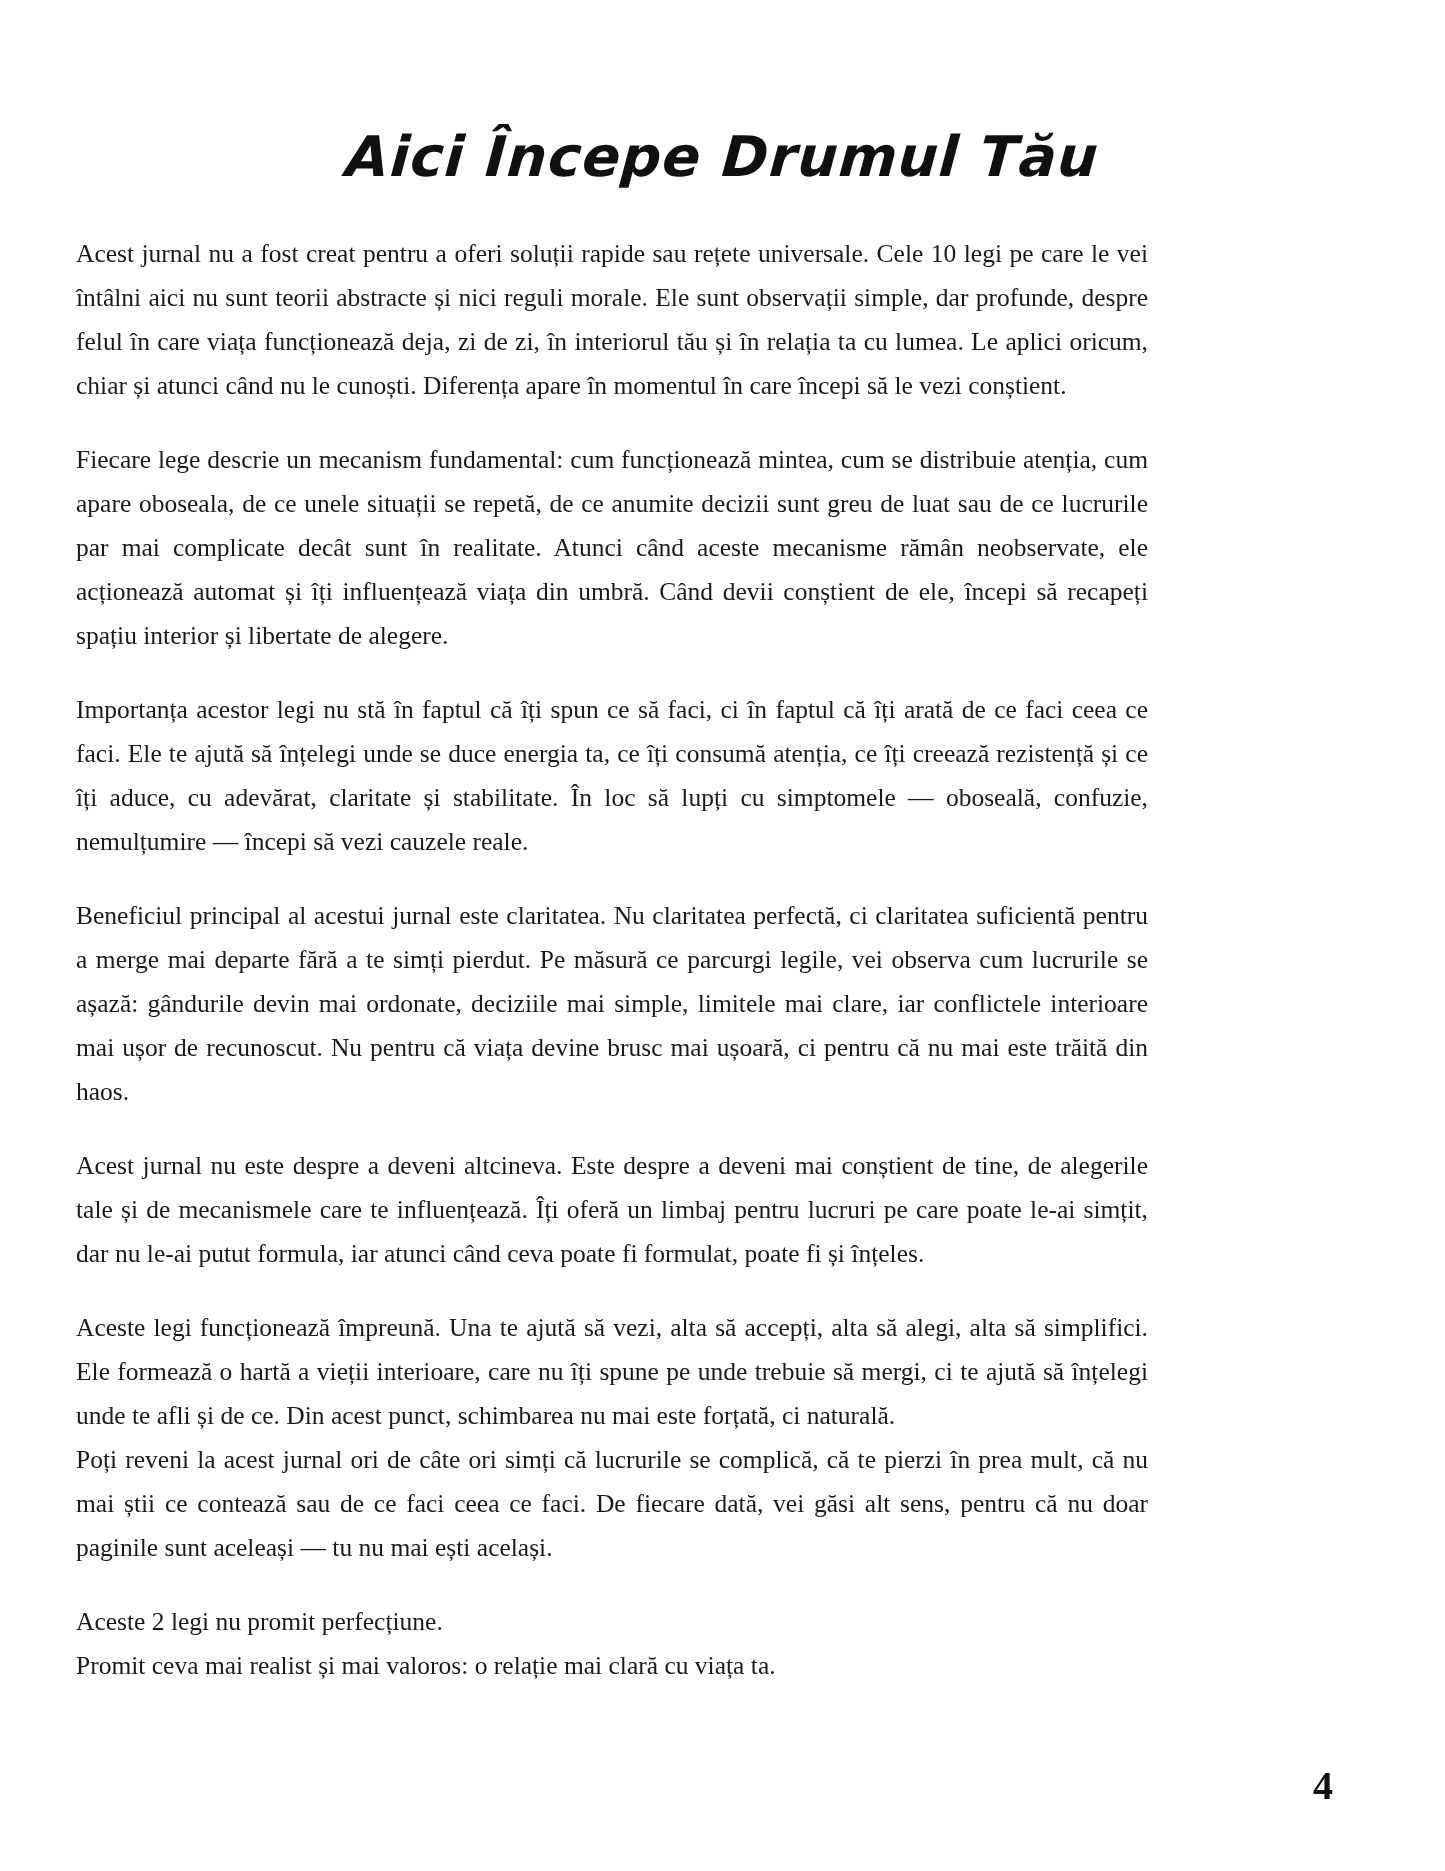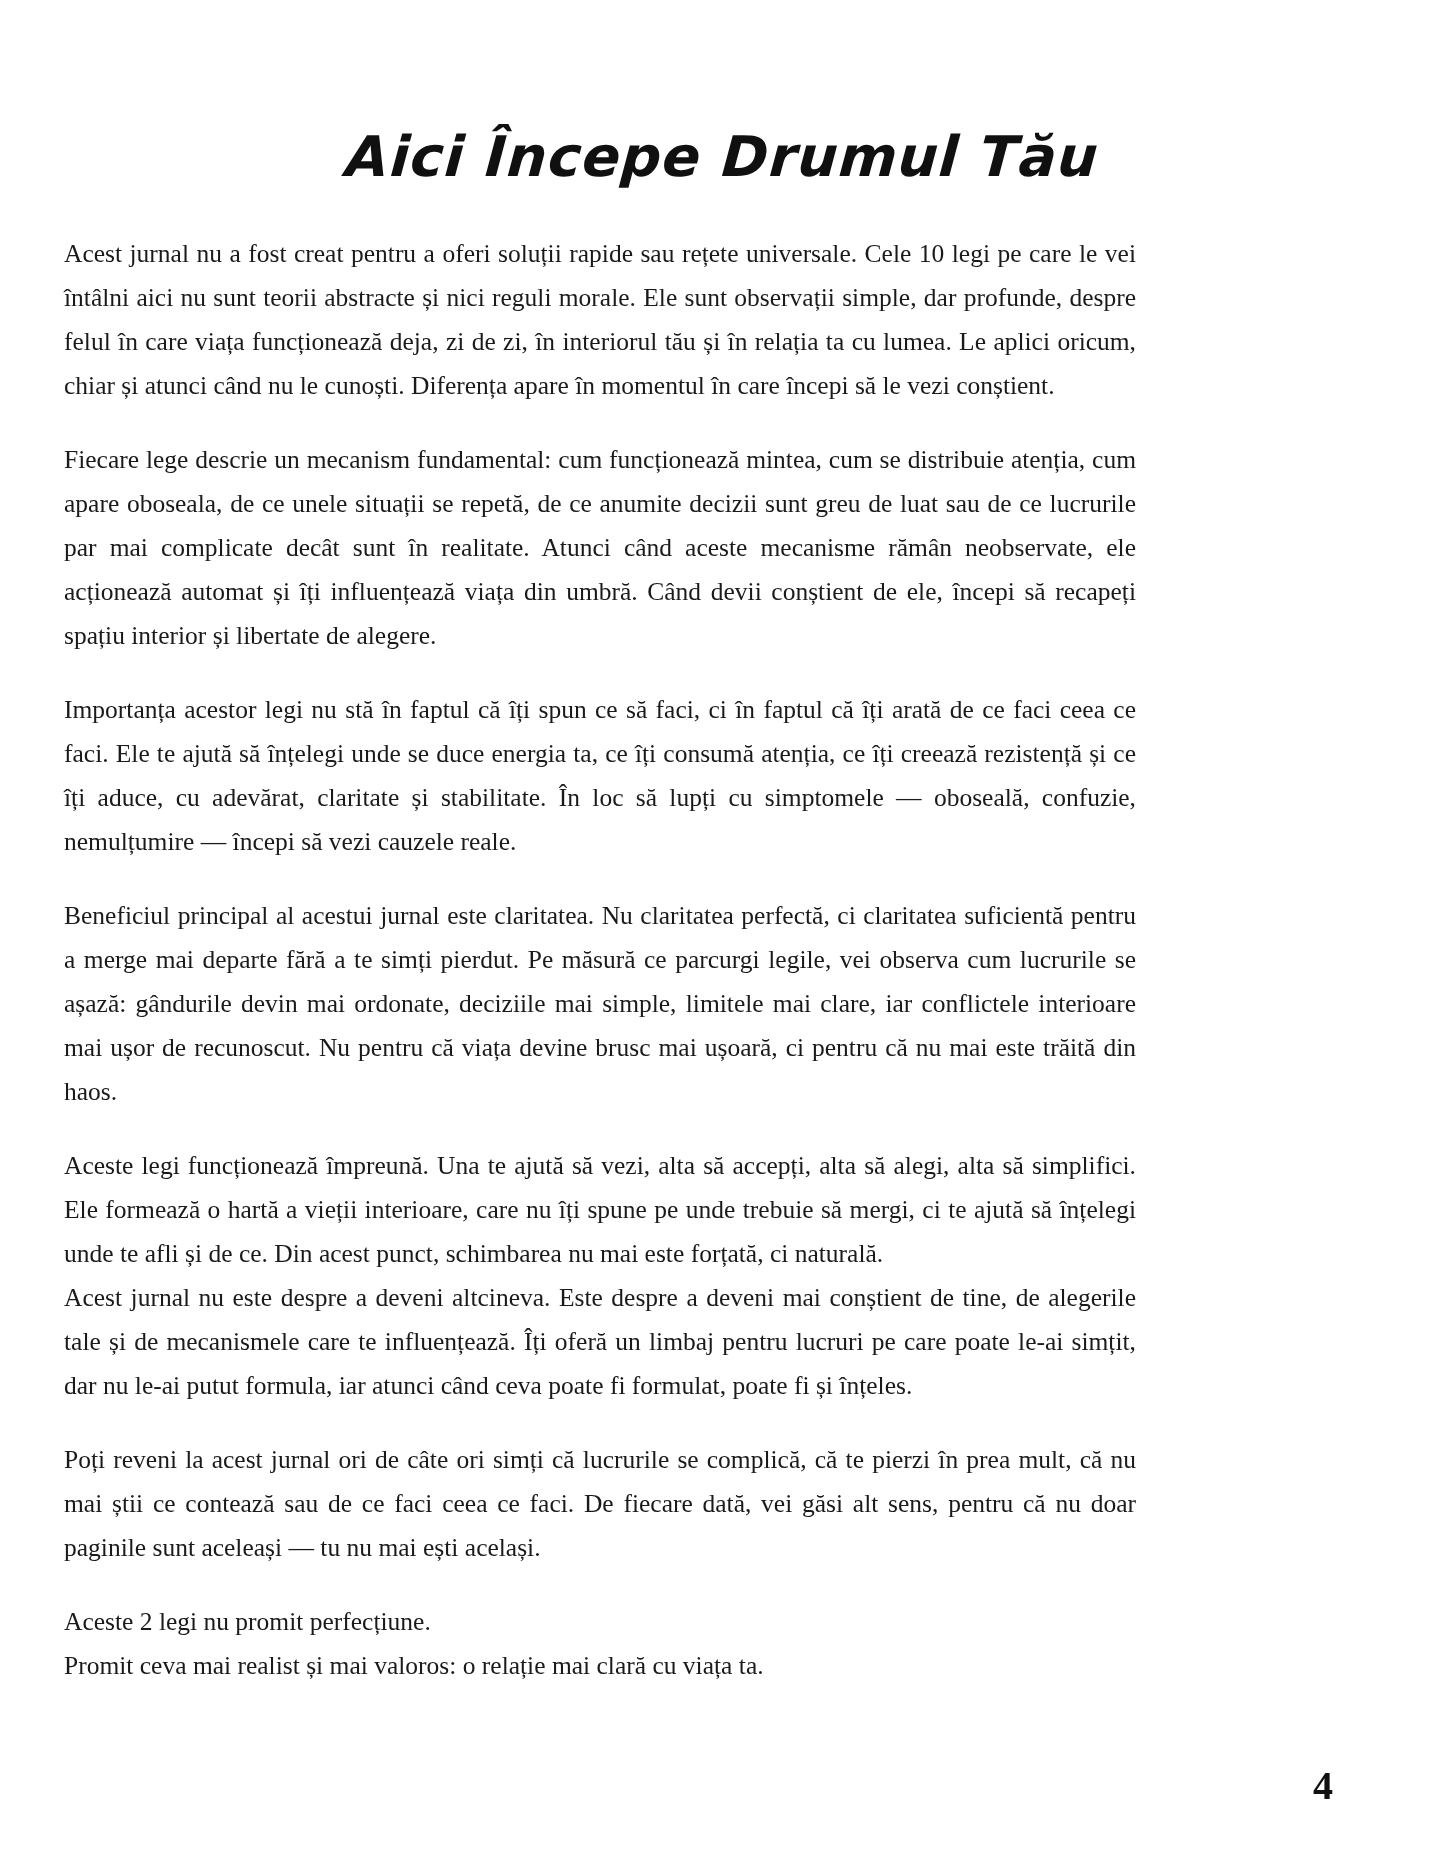--- a/index.html
+++ b/index.html
@@ -30,21 +30,21 @@
     font-weight: 700;
     font-style: italic;
     font-size: 56px;
     letter-spacing: 1px;
     color: #101010;
     transform: skewX(-4deg);
   }
   .content {
     position: absolute;
     top: 232px;
-    left: 64px;
+    left: 76px;
     width: 1072px;
   }
   .para {
     font-size: 25.5px;
     line-height: 44px;
     text-align: justify;
     text-justify: inter-word;
     margin: 0 0 30px 0;
     color: #1a1a1a;
     -webkit-hyphens: none;
@@ -80,23 +80,23 @@
   <div class="content">
 
     <p class="para">Acest jurnal nu a fost creat pentru a oferi soluții rapide sau rețete universale. Cele 10 legi pe care le vei întâlni aici nu sunt teorii abstracte și nici reguli morale. Ele sunt observații simple, dar profunde, despre felul în care viața funcționează deja, zi de zi, în interiorul tău și în relația ta cu lumea. Le aplici oricum, chiar și atunci când nu le cunoști. Diferența apare în momentul în care începi să le vezi conștient.</p>
 
     <p class="para">Fiecare lege descrie un mecanism fundamental: cum funcționează mintea, cum se distribuie atenția, cum apare oboseala, de ce unele situații se repetă, de ce anumite decizii sunt greu de luat sau de ce lucrurile par mai complicate decât sunt în realitate. Atunci când aceste mecanisme rămân neobservate, ele acționează automat și îți influențează viața din umbră. Când devii conștient de ele, începi să recapeți spațiu interior și libertate de alegere.</p>
 
     <p class="para">Importanța acestor legi nu stă în faptul că îți spun ce să faci, ci în faptul că îți arată de ce faci ceea ce faci. Ele te ajută să înțelegi unde se duce energia ta, ce îți consumă atenția, ce îți creează rezistență și ce îți aduce, cu adevărat, claritate și stabilitate. În loc să lupți cu simptomele — oboseală, confuzie, nemulțumire — începi să vezi cauzele reale.</p>
 
     <p class="para">Beneficiul principal al acestui jurnal este claritatea. Nu claritatea perfectă, ci claritatea suficientă pentru a merge mai departe fără a te simți pierdut. Pe măsură ce parcurgi legile, vei observa cum lucrurile se așază: gândurile devin mai ordonate, deciziile mai simple, limitele mai clare, iar conflictele interioare mai ușor de recunoscut. Nu pentru că viața devine brusc mai ușoară, ci pentru că nu mai este trăită din haos.</p>
 
+    <p class="para">Acest jurnal nu este despre a deveni altcineva. Este despre a deveni mai conștient de tine, de alegerile tale și de mecanismele care te influențează. Îți oferă un limbaj pentru lucruri pe care poate le-ai simțit, dar nu le-ai putut formula, iar atunci când ceva poate fi formulat, poate fi și înțeles.</p>
+
     <p class="para tight">Aceste legi funcționează împreună. Una te ajută să vezi, alta să accepți, alta să alegi, alta să simplifici. Ele formează o hartă a vieții interioare, care nu îți spune pe unde trebuie să mergi, ci te ajută să înțelegi unde te afli și de ce. Din acest punct, schimbarea nu mai este forțată, ci naturală.</p>
-
-    <p class="para">Acest jurnal nu este despre a deveni altcineva. Este despre a deveni mai conștient de tine, de alegerile tale și de mecanismele care te influențează. Îți oferă un limbaj pentru lucruri pe care poate le-ai simțit, dar nu le-ai putut formula, iar atunci când ceva poate fi formulat, poate fi și înțeles.</p>
 
     <p class="para">Poți reveni la acest jurnal ori de câte ori simți că lucrurile se complică, că te pierzi în prea mult, că nu mai știi ce contează sau de ce faci ceea ce faci. De fiecare dată, vei găsi alt sens, pentru că nu doar paginile sunt aceleași — tu nu mai ești același.</p>
 
     <p class="para lastline">Aceste 2 legi nu promit perfecțiune.</p>
 
     <p class="para lastline" style="margin-top:-30px;">Promit ceva mai realist și mai valoros: o relație mai clară cu viața ta.</p>
 
   </div>
 
   <div class="pagenum">4</div>

